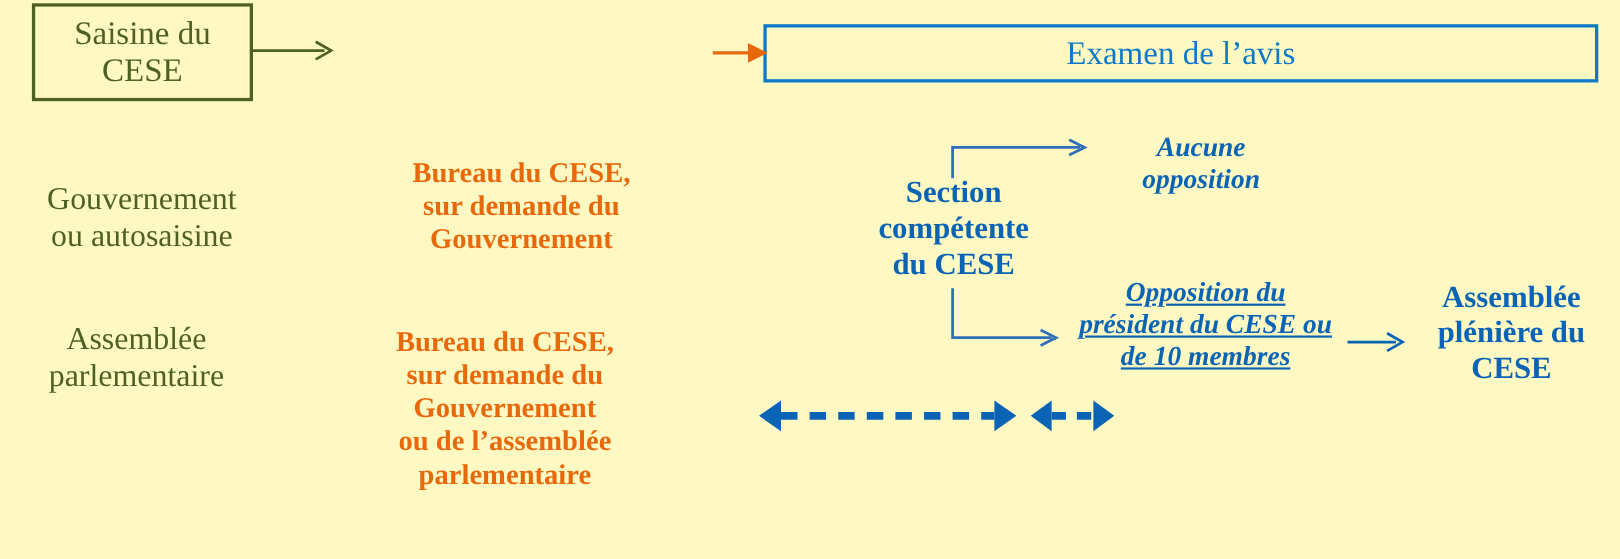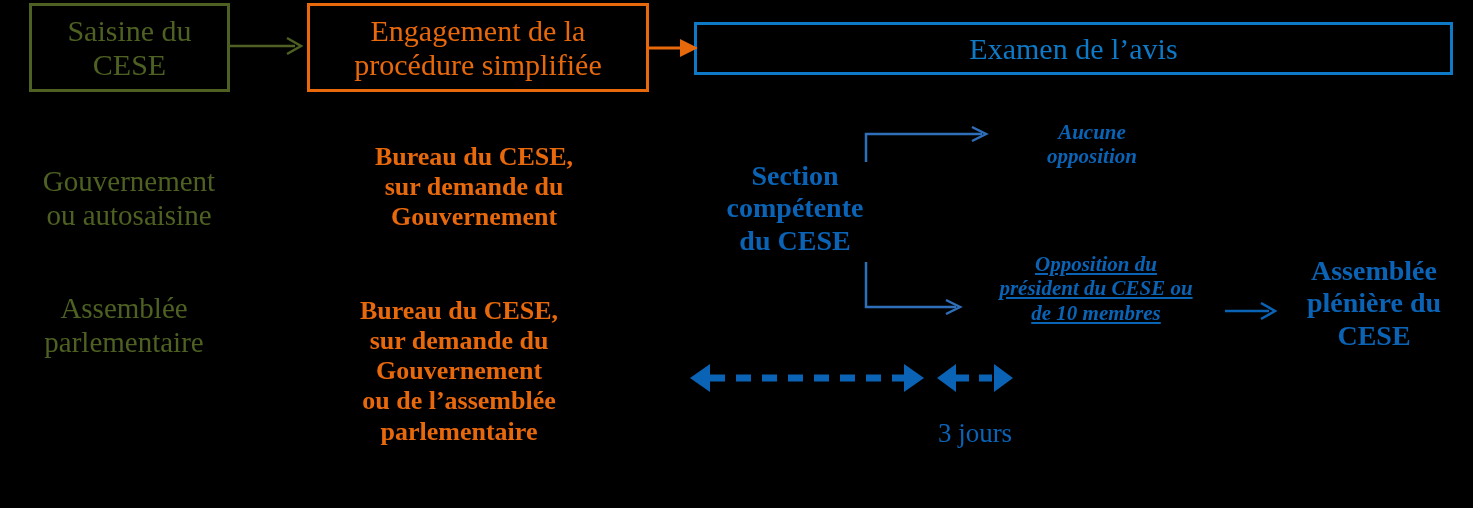--- a/index.html
+++ b/index.html
@@ -4,21 +4,21 @@
 <style>
   html, body {
     margin: 0;
     padding: 0;
     background: #ffffff;
   }
   #canvas {
     position: relative;
     width: 1473px;
     height: 508px;
-    background: #000000;
+    background: #fef9c3;
     font-family: "Liberation Serif", "DejaVu Serif", serif;
     overflow: hidden;
   }
   .abs { position: absolute; }
 
   
   .box {
     box-sizing: border-box;
     display: flex;
     align-items: center;
@@ -45,21 +45,21 @@
   
   .lbl {
     text-align: center;
     line-height: 1.16;
   }
   .green-text { color: #4e6122; font-size: 29px; }
   .orange-text { color: #e8680c; font-size: 26px; font-weight: bold; }
   .blue-bold { color: #0a63b5; font-size: 28px; font-weight: bold; }
   .blue-ital {
     color: #0a63b5;
-    font-size: 21px;
+    font-size: 25px;
     font-style: italic;
     font-weight: bold;
   }
   .blue-plain { color: #0a63b5; font-size: 27px; }
   .blue-plain-ital {
     color: #0a63b5;
     font-size: 25px;
     font-style: italic;
   }
 
@@ -68,24 +68,20 @@
 </head>
 <body>
 
 <div id="canvas">
 
   <div class="abs box box-green" style="left:29px; top:3px; width:201px; height:89px;">
     <span style="white-space:pre-line;">Saisine du
 CESE</span>
   </div>
 
-  <div class="abs box box-orange" style="left:307px; top:3px; width:342px; height:89px;">
-    <span style="white-space:pre-line;">Engagement de la
-procédure simplifiée</span>
-  </div>
 
   <div class="abs box box-blue" style="left:694px; top:22px; width:759px; height:53px;">
     <span style="white-space:pre-line;">Examen de l’avis</span>
   </div>
 
   <svg class="abs" style="left:229px; top:34px;" width="82" height="24">
     <line x1="0" y1="12" x2="66" y2="12" stroke="#4e6122" stroke-width="2.5"></line>
     <polyline points="58,4 72,12 58,20" fill="none" stroke="#4e6122" stroke-width="2.5"></polyline>
   </svg>
 
@@ -111,21 +107,21 @@
   </div>
 
   <div class="abs lbl orange-text" style="left:305px; top:296px; width:308px;">
     <span style="white-space:pre-line;">Bureau du CESE,
 sur demande du
 Gouvernement
 ou de l’assemblée
 parlementaire</span>
   </div>
 
-  <div class="abs lbl blue-bold" style="left:699px; top:160px; width:192px;">
+  <div class="abs lbl blue-bold" style="left:771px; top:160px; width:192px;">
     <span style="white-space:pre-line;">Section
 compétente
 du CESE</span>
   </div>
 
   <svg class="abs" style="left:860px; top:126px;" width="140" height="40">
     <path d="M 6,36 L 6,8 L 122,8" fill="none" stroke="#2f6fba" stroke-width="2.5"></path>
     <polyline points="112,1 126,8 112,15" fill="none" stroke="#2f6fba" stroke-width="2.5"></polyline>
   </svg>
 
@@ -162,18 +158,15 @@
     <polygon points="216,2 216,30 236,16" fill="#0a63b5"></polygon>
   </svg>
 
   <svg class="abs" style="left:936px; top:362px;" width="80" height="32">
     <line x1="20" y1="16" x2="58" y2="16" stroke="#0a63b5" stroke-width="7" stroke-dasharray="13 10"></line>
     <polygon points="20,2 20,30 1,16" fill="#0a63b5"></polygon>
     <polygon points="58,2 58,30 77,16" fill="#0a63b5"></polygon>
   </svg>
 
 
-  <div class="abs lbl blue-plain" style="left:910px; top:418px; width:130px;">
-    <span>3 jours</span>
-  </div>
 
 
 </div>
 
 </body></html>

